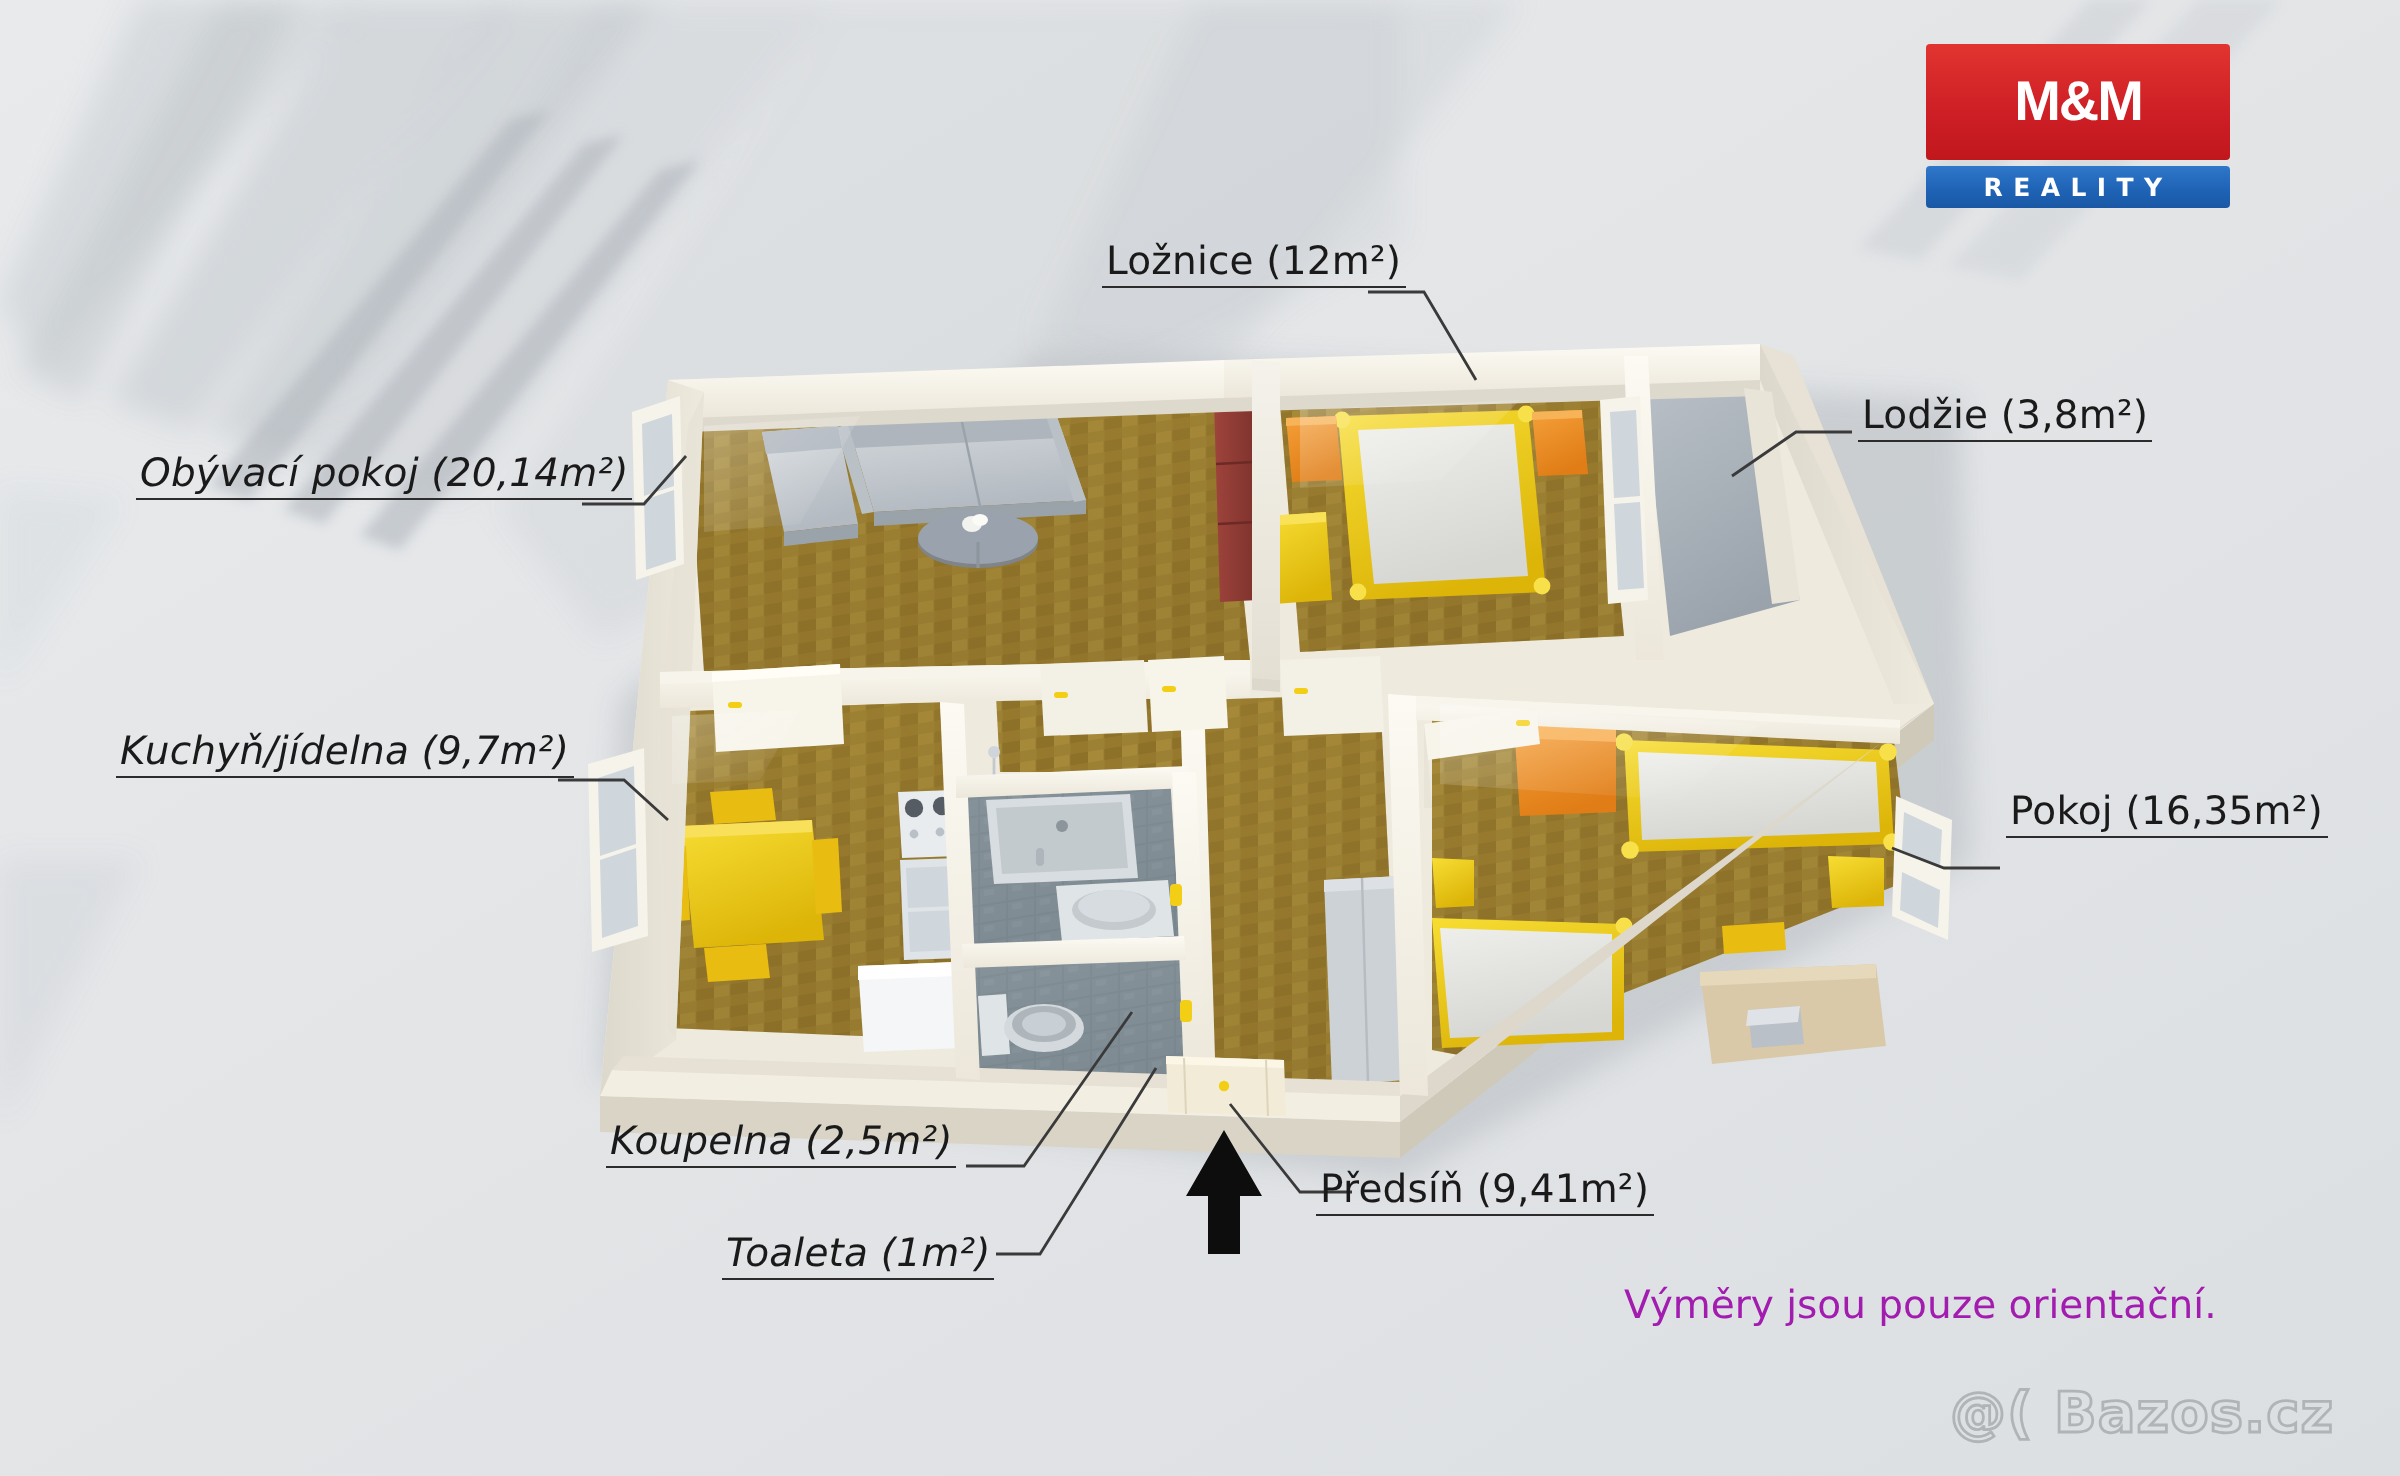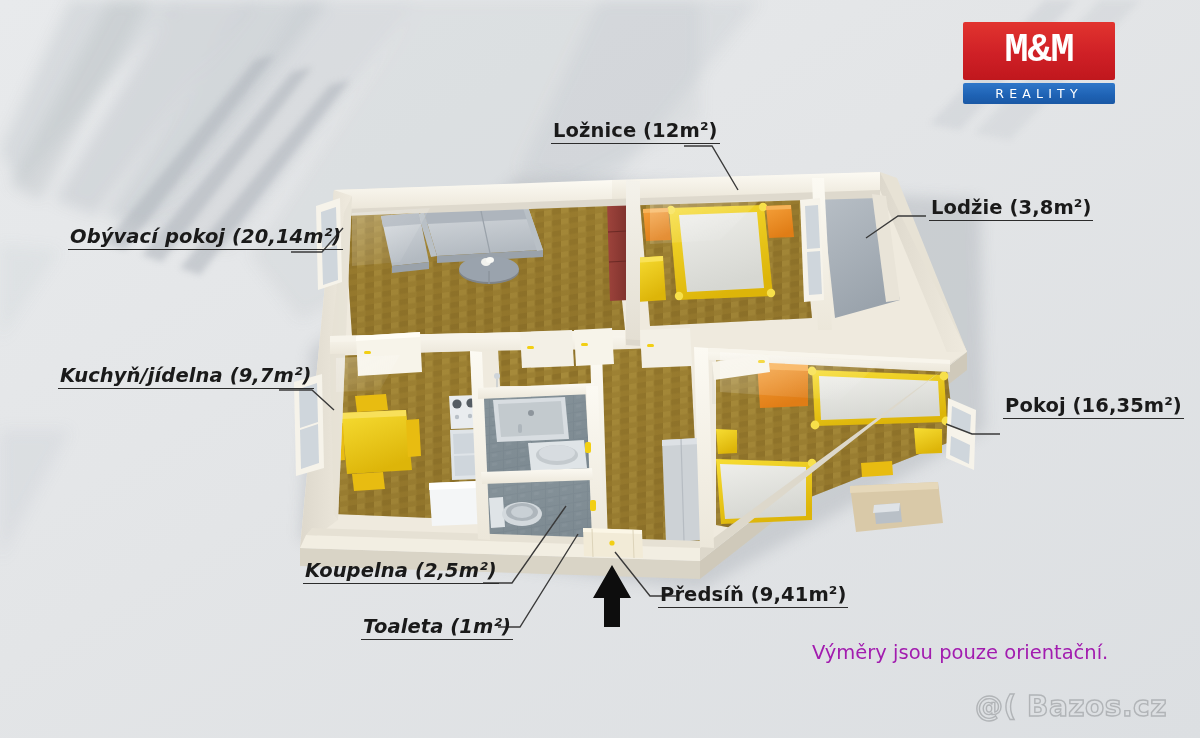--- a/index.html
+++ b/index.html
@@ -8,40 +8,40 @@
     font-family:"DejaVu Sans","Liberation Sans",sans-serif;
     background:#e3e5e7;position:relative;
   }
   #stage{position:absolute;inset:0;width:1200px;height:738px;}
   .bg{position:absolute;inset:0;}
   .label{
     position:absolute;white-space:nowrap;color:#1a1a1a;
     font-size:19.5px;letter-spacing:.1px;line-height:1.1;
   }
   .label.ital{font-style:italic;}
-  .label .txt{display:inline-block;padding:0 2px 2px 2px;border-bottom:1.6px solid #2c2c2c;font-weight:bold;}
+  .label .txt{display:inline-block;padding:0 2px 2px 2px;border-bottom:1.6px solid #2c2c2c;}
   .note{position:absolute;font-size:19.5px;color:#a21caf;white-space:nowrap;}
   
   #logo{position:absolute;left:963px;top:22px;width:152px;height:82px;}
   #logo .mm{
     width:152px;height:58px;background:linear-gradient(180deg,#e2342f 0%,#cf2026 55%,#c0171d 100%);
     display:flex;align-items:center;justify-content:center;
     border-radius:2px;
   }
   #logo .mm span{
-    color:#fff;font-weight:bold;font-size:40px;line-height:44px;
-    font-family:Liberation Mono, monospace;letter-spacing:-1px;
+    color:#fff;font-weight:bold;font-size:28px;line-height:44px;
+    font-family:Liberation Sans, sans-serif;letter-spacing:-1px;
   }
   #logo .rl{
     margin-top:3px;width:152px;height:21px;
     background:linear-gradient(180deg,#2f77c9 0%,#1e62b4 60%,#1a58a5 100%);
     display:flex;align-items:center;justify-content:center;border-radius:2px;
   }
   #logo .rl span{
-    color:#fff;font-weight:normal;font-size:12.5px;letter-spacing:5.2px;
+    color:#fff;font-weight:bold;font-size:12.5px;letter-spacing:5.2px;
     font-family:"DejaVu Sans","Liberation Sans",sans-serif;
   }
   
   #wm{
     position:absolute;left:975px;top:690px;font-size:28px;
     color:rgba(255,255,255,0);font-weight:bold;letter-spacing:.5px;
     -webkit-text-stroke:1.4px rgba(150,153,157,.62);
     font-family:"DejaVu Sans","Liberation Sans",sans-serif;
   }
   svg{display:block;}

